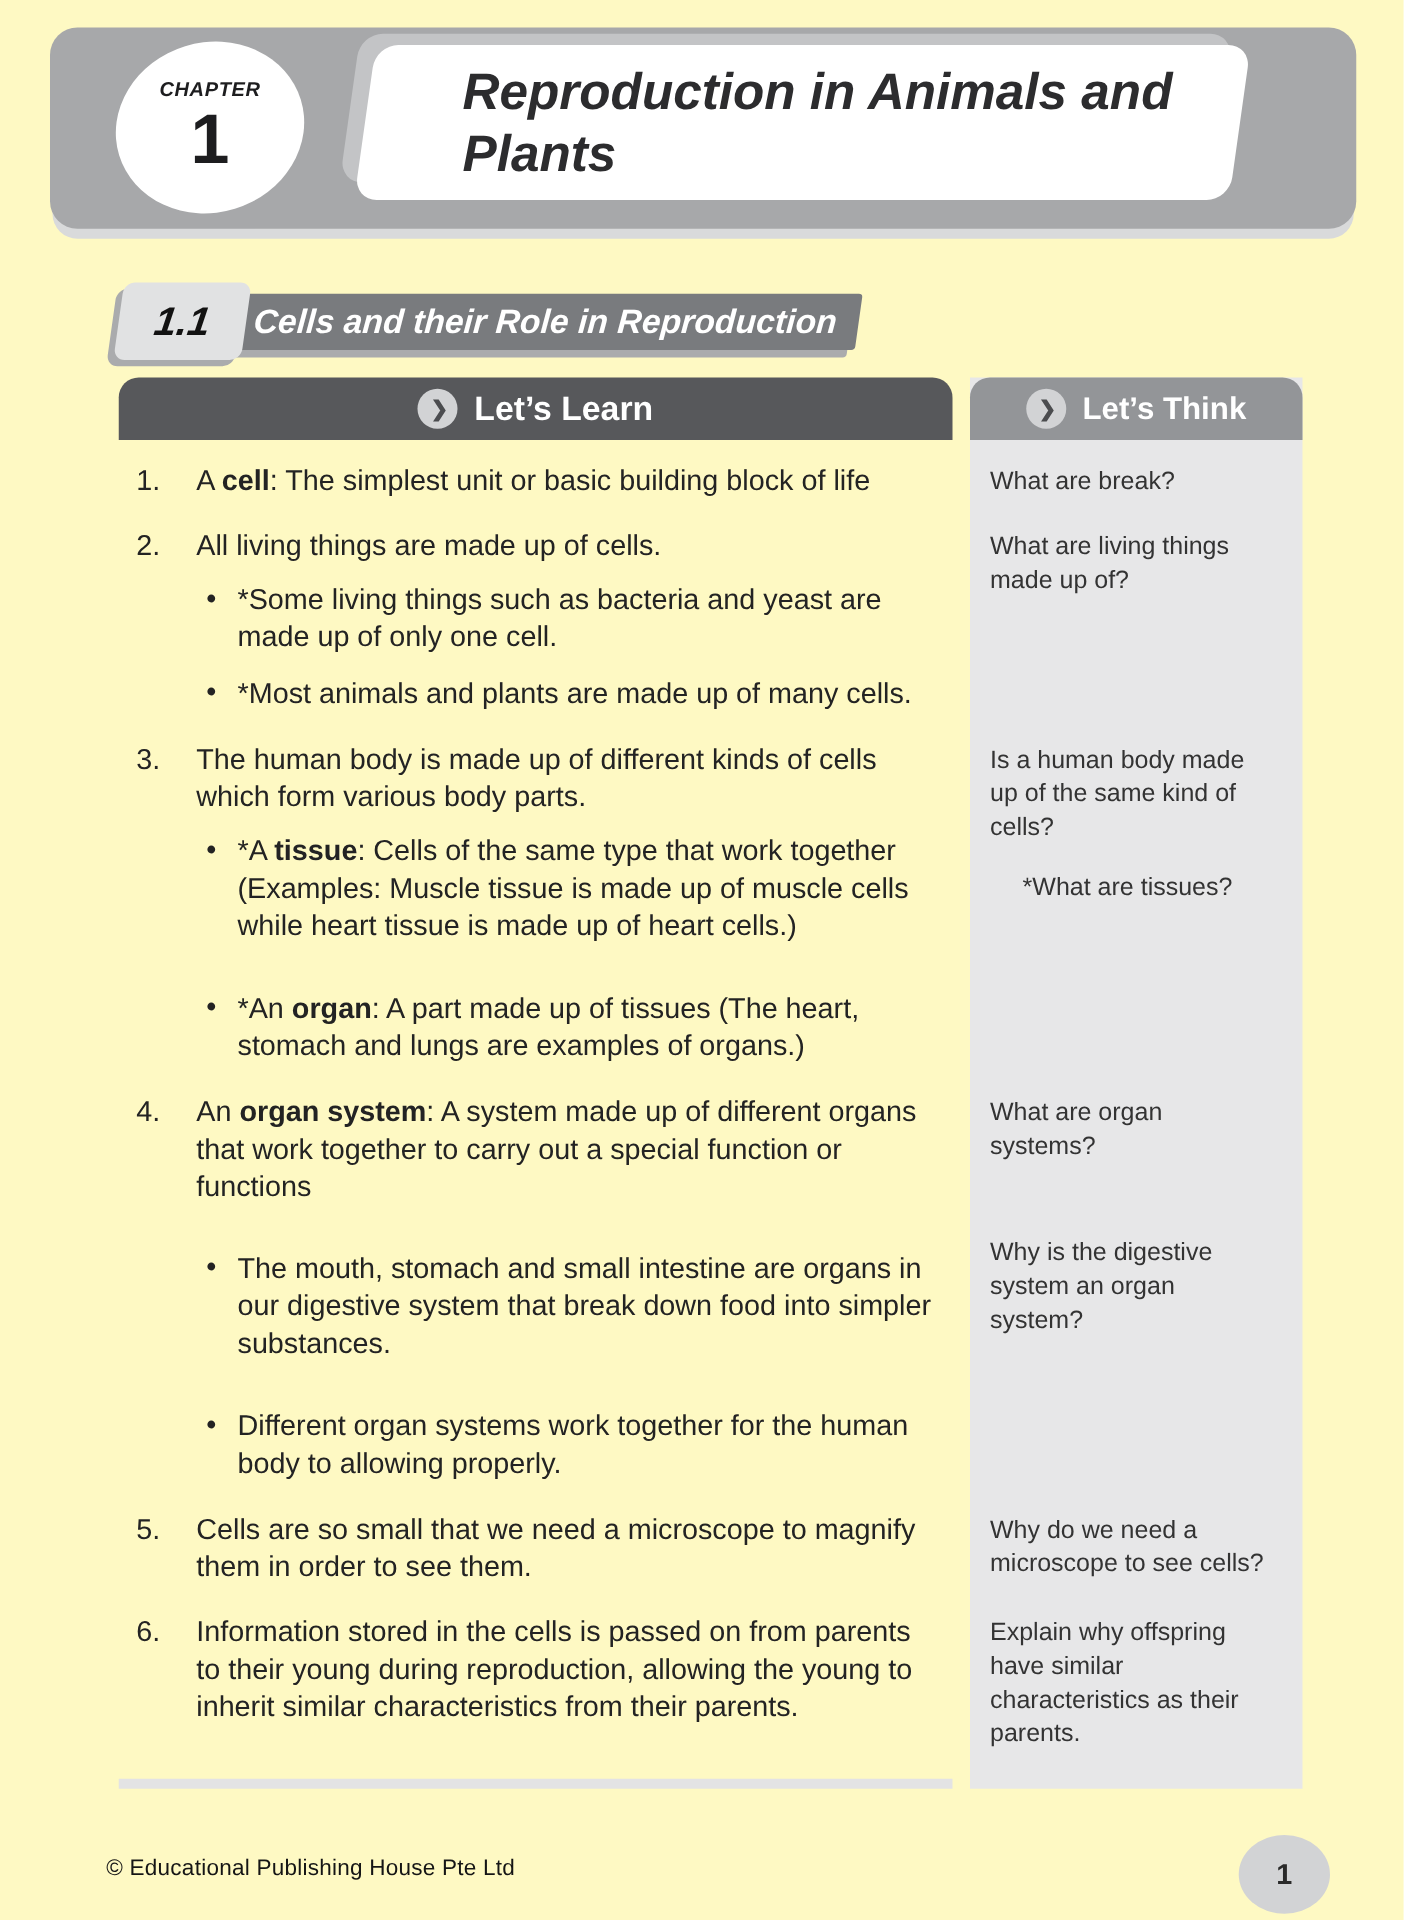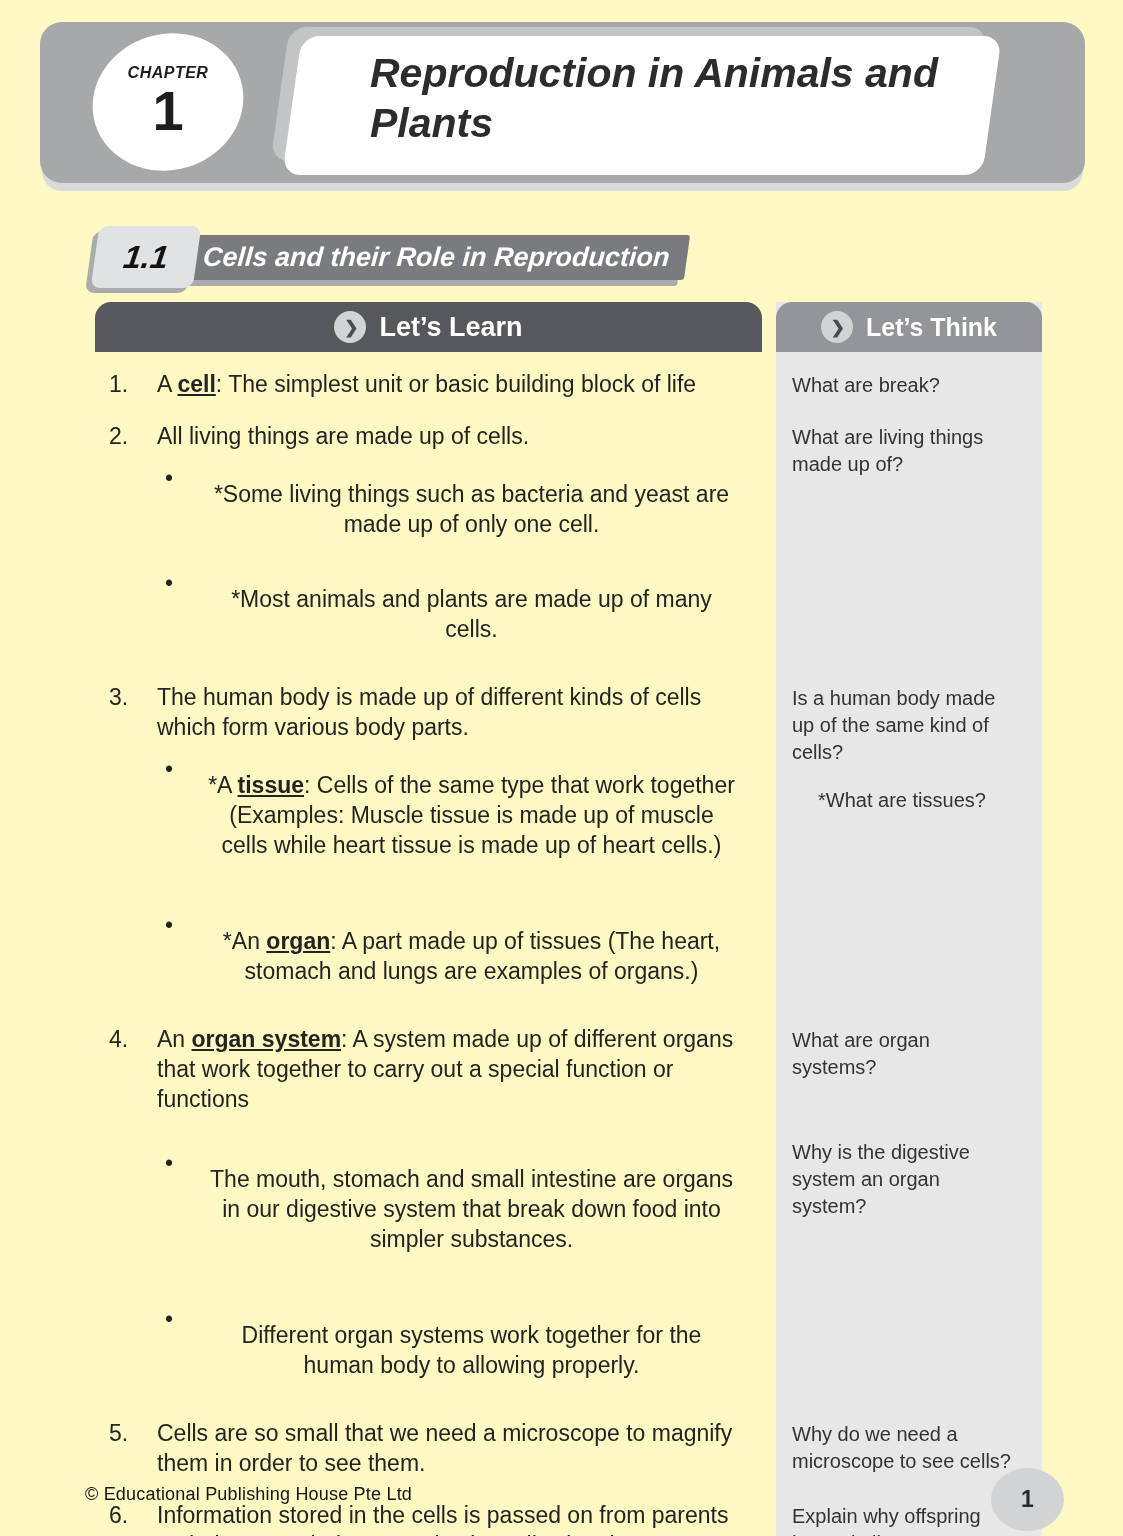--- a/index.html
+++ b/index.html
@@ -18,21 +18,21 @@
   .chapter-oval { position:absolute; left:52px; top:12px; width:152px; height:136px; }
   .oval-bg { position:absolute; inset:0; background:#ffffff; border-radius:50%; transform:rotate(-17deg); }
   .chapter-word {
     position:relative; margin-top:30px; text-align:center;
     font-size:16px; font-weight:bold; font-style:italic; letter-spacing:.5px; color:#1d1d1f;
   }
   .chapter-num {
     position:relative; text-align:center; font-size:56px; font-weight:bold;
     color:#1d1d1f; line-height:1.05;
   }
-  .title-banner { position:absolute; left:252px; top:14px; width:700px; height:139px; }
+  .title-banner { position:absolute; left:252px; top:14px; width:700px; height:124px; }
   .title-banner .shadow {
     position:absolute; left:-12px; top:-9px; right:14px; bottom:14px;
     background:#c3c4c6; border-radius:18px; transform:skewX(-8deg);
   }
   .title-banner .bg {
     position:absolute; inset:0; background:#ffffff; border-radius:18px; transform:skewX(-8deg);
   }
   .chapter-title {
     position:relative; margin:0; padding:12px 0 0 78px; max-width:672px;
     font-size:41px; line-height:1.23; font-weight:bold; font-style:italic; color:#2c2c2e;
@@ -73,35 +73,35 @@
   #rows { position:relative; z-index:1; padding-top:17px; }
   .row { display:grid; grid-template-columns:667px 266px; column-gap:14px; margin-bottom:22px; }
   .learn-cell { padding:0 8px 0 14px; font-size:23px; line-height:30px; color:#232323; }
   .item { display:flex; }
   .num { width:48px; flex:none; }
   .lead { margin:0; flex:1; white-space:pre-wrap; }
   .bullets { list-style:none; margin:12px 0 0 0; padding:0 0 0 56px; }
   .bullets li { display:flex; }
   .bullets li + li { margin-top:13px; }
   .dot { flex:none; width:24px; font-size:23px; }
-  .btext { margin:16px; flex:1; white-space:pre-wrap;text-align:center; }
+  .btext { margin:1px; flex:1; white-space:pre-wrap; }
   .think-cell { padding:3px 30px 0 16px; font-size:20px; line-height:27px; color:#333333; }
   .think-q { margin:0; }
   .think-q + .think-q { margin-top:21px;text-align:center; }
   .col-bottom-edge { position:relative; z-index:1; height:8px; background:#e3e3e4; width:667px; }
 
   
   .footer-copy { position:absolute; left:85px; top:1484px; font-size:18px; color:#151515; letter-spacing:.2px; }
   .page-circle {
     position:absolute; left:991px; top:1468px; width:73px; height:63px;
     border-radius:50%; background:#d2d3d5;
     display:flex; align-items:center; justify-content:center;
     font-size:23px; font-weight:bold; color:#2a2a2a;
   }
-  b { font-weight:bold;text-decoration:underline; }
+  b { font-weight:bold; }
 </style>
 </head>
 <body>
 
 <div class="page">
 
   <header class="chapter-band">
     <div class="chapter-oval">
       <div class="oval-bg"></div>
       <div class="chapter-word">CHAPTER</div>

